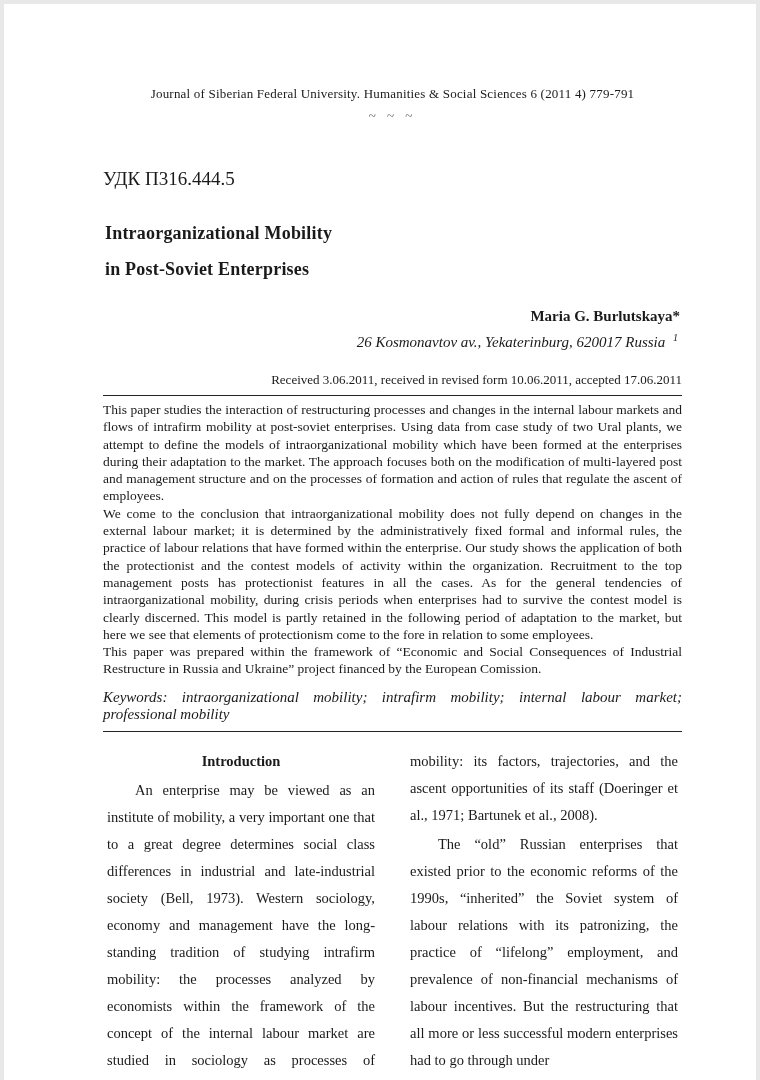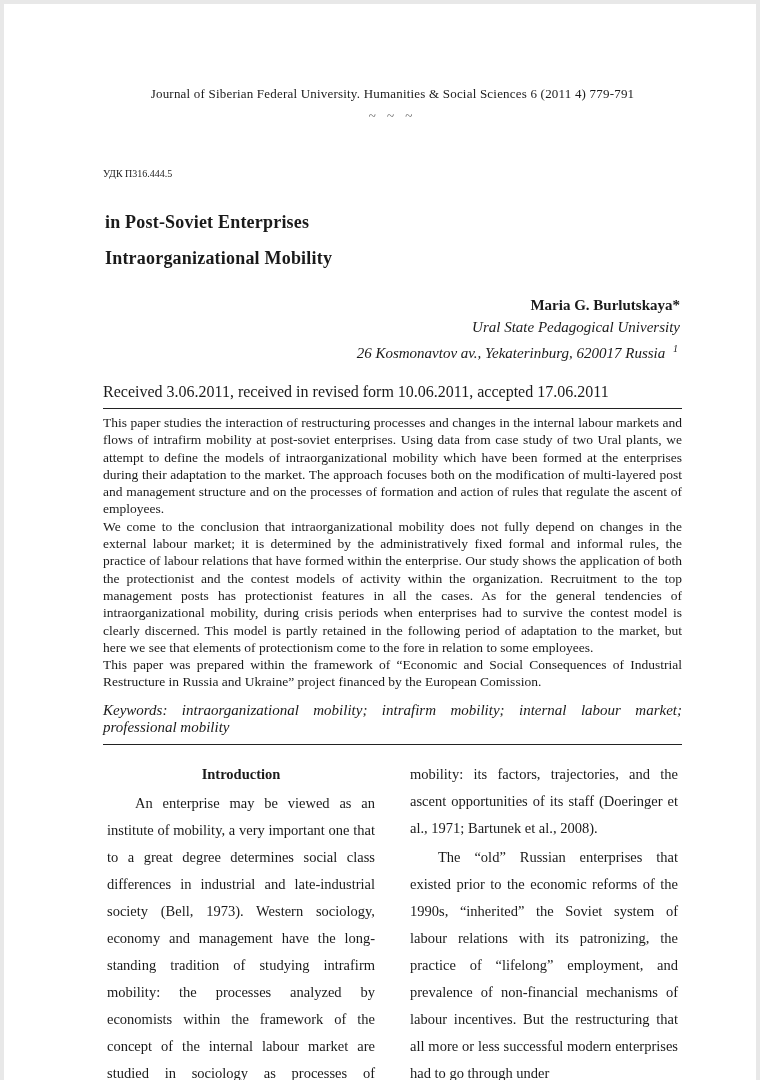--- a/index.html
+++ b/index.html
@@ -22,21 +22,21 @@
   }
   .ornament {
     text-align: center;
     font-size: 13px;
     color: #555;
     letter-spacing: 4px;
     margin-top: 6px;
   }
   .udk {
     margin-top: 44px;
-    font-size: 10px;
+    font-size: 19px;
   }
   .paper-title {
     margin-top: 26px;
     font-size: 18px;
     font-weight: bold;
     line-height: 34px;
     letter-spacing: 0.2px;
   }
   .author-block {
     margin-top: 20px;
@@ -50,22 +50,22 @@
   .author-affil, .author-addr {
     font-style: italic;
     font-size: 15px;
   }
   .author-addr sup {
     font-size: 10px;
     font-style: italic;
   }
   .received {
     margin-top: 20px;
-    text-align: left;
-    font-size: 16px;
+    text-align: right;
+    font-size: 13px;
   }
   .rule {
     border: none;
     border-top: 1.2px solid #222;
     margin-top: 7px;
   }
   .abstract {
     margin-top: 5px;
     font-size: 13.5px;
     line-height: 17.3px;
@@ -121,27 +121,26 @@
 <body>
 
 <div class="page">
 
   <div class="journal-header">Journal of  Siberian Federal University.  Humanities &amp; Social Sciences 6 (2011 4) 779-791</div>
   <div class="ornament">~ ~ ~</div>
 
   <div class="udk">УДК П316.444.5</div>
 
   <div class="paper-title">
+    <div>Intraorganizational Mobility</div>
     <div>in Post-Soviet Enterprises</div>
-    <div>Intraorganizational Mobility</div>
   </div>
 
   <div class="author-block">
     <div class="author-name">Maria G. Burlutskaya*</div>
-    <div class="author-affil">Ural State Pedagogical University</div>
     <div class="author-addr"><span>26 Kosmonavtov av., Yekaterinburg, 620017 Russia</span> <sup>1</sup></div>
   </div>
 
   <div class="received">Received 3.06.2011, received in revised form 10.06.2011, accepted 17.06.2011</div>
 
   <hr class="rule">
 
   <div class="abstract">
     <p>This paper studies the interaction of restructuring processes and changes in the internal labour markets and flows of intrafirm mobility at post-soviet enterprises. Using data from case study of two Ural plants, we attempt to define the models of intraorganizational mobility which have been formed at the enterprises during their adaptation to the market. The approach focuses both on the modification of multi-layered post and management structure and on the processes of formation and action of rules that regulate the ascent of employees.</p>
     <p>We come to the conclusion that intraorganizational mobility does not fully depend on changes in the external labour market; it is determined by the administratively fixed formal and informal rules, the practice of labour relations that have formed within the enterprise. Our study shows the application of both the protectionist and the contest models of activity within the organization. Recruitment to the top management posts has protectionist features in all the cases. As for the general tendencies of intraorganizational mobility, during crisis periods when enterprises had to survive the contest model is clearly discerned. This model is partly retained in the following period of adaptation to the market, but here we see that elements of protectionism come to the fore in relation to some employees.</p>

